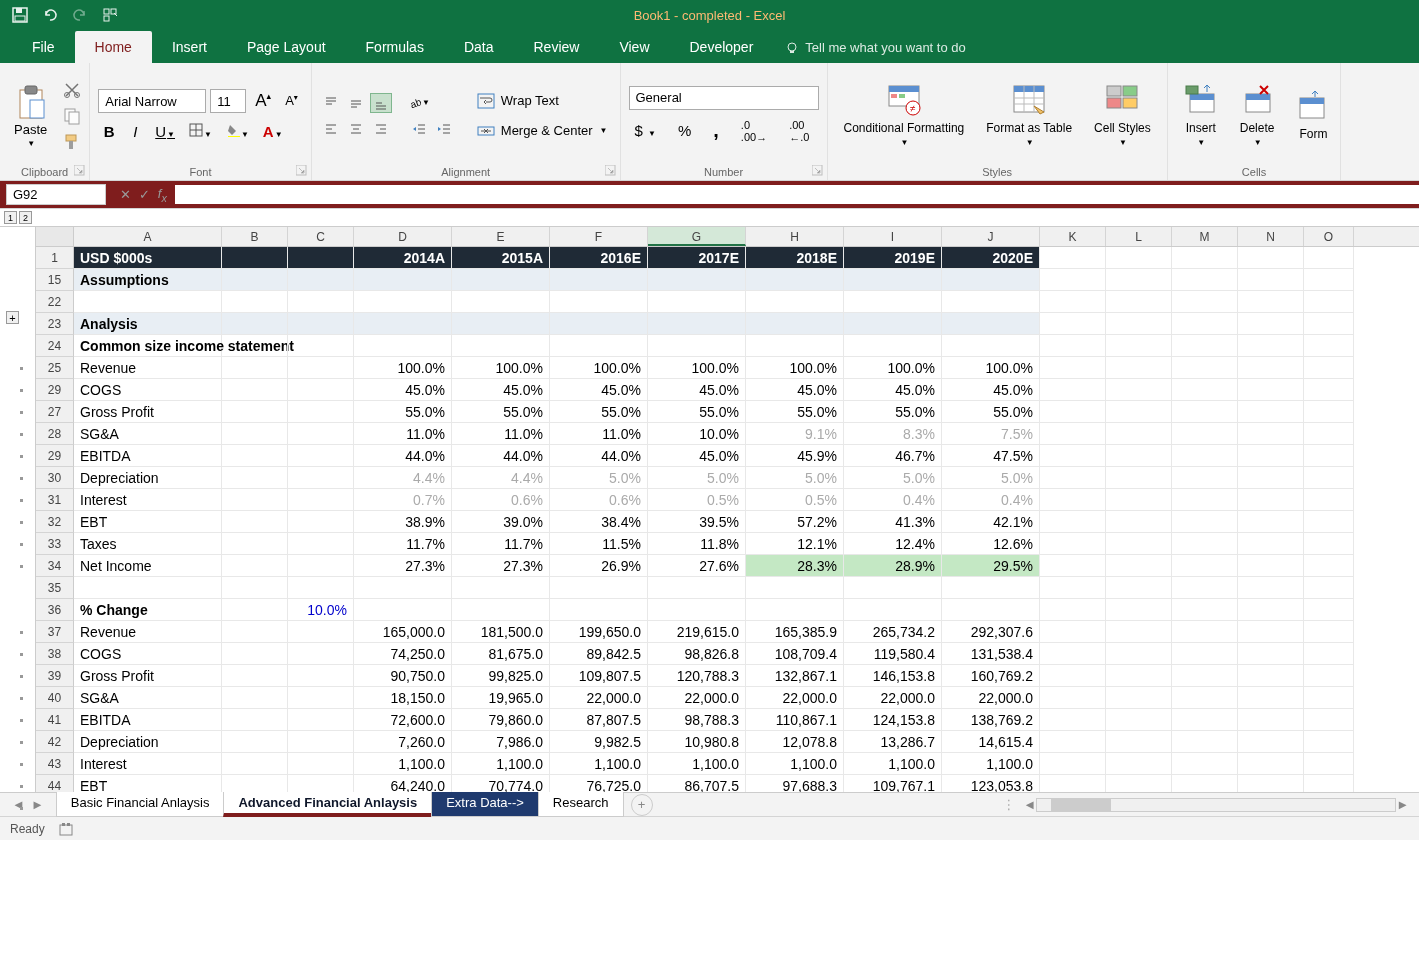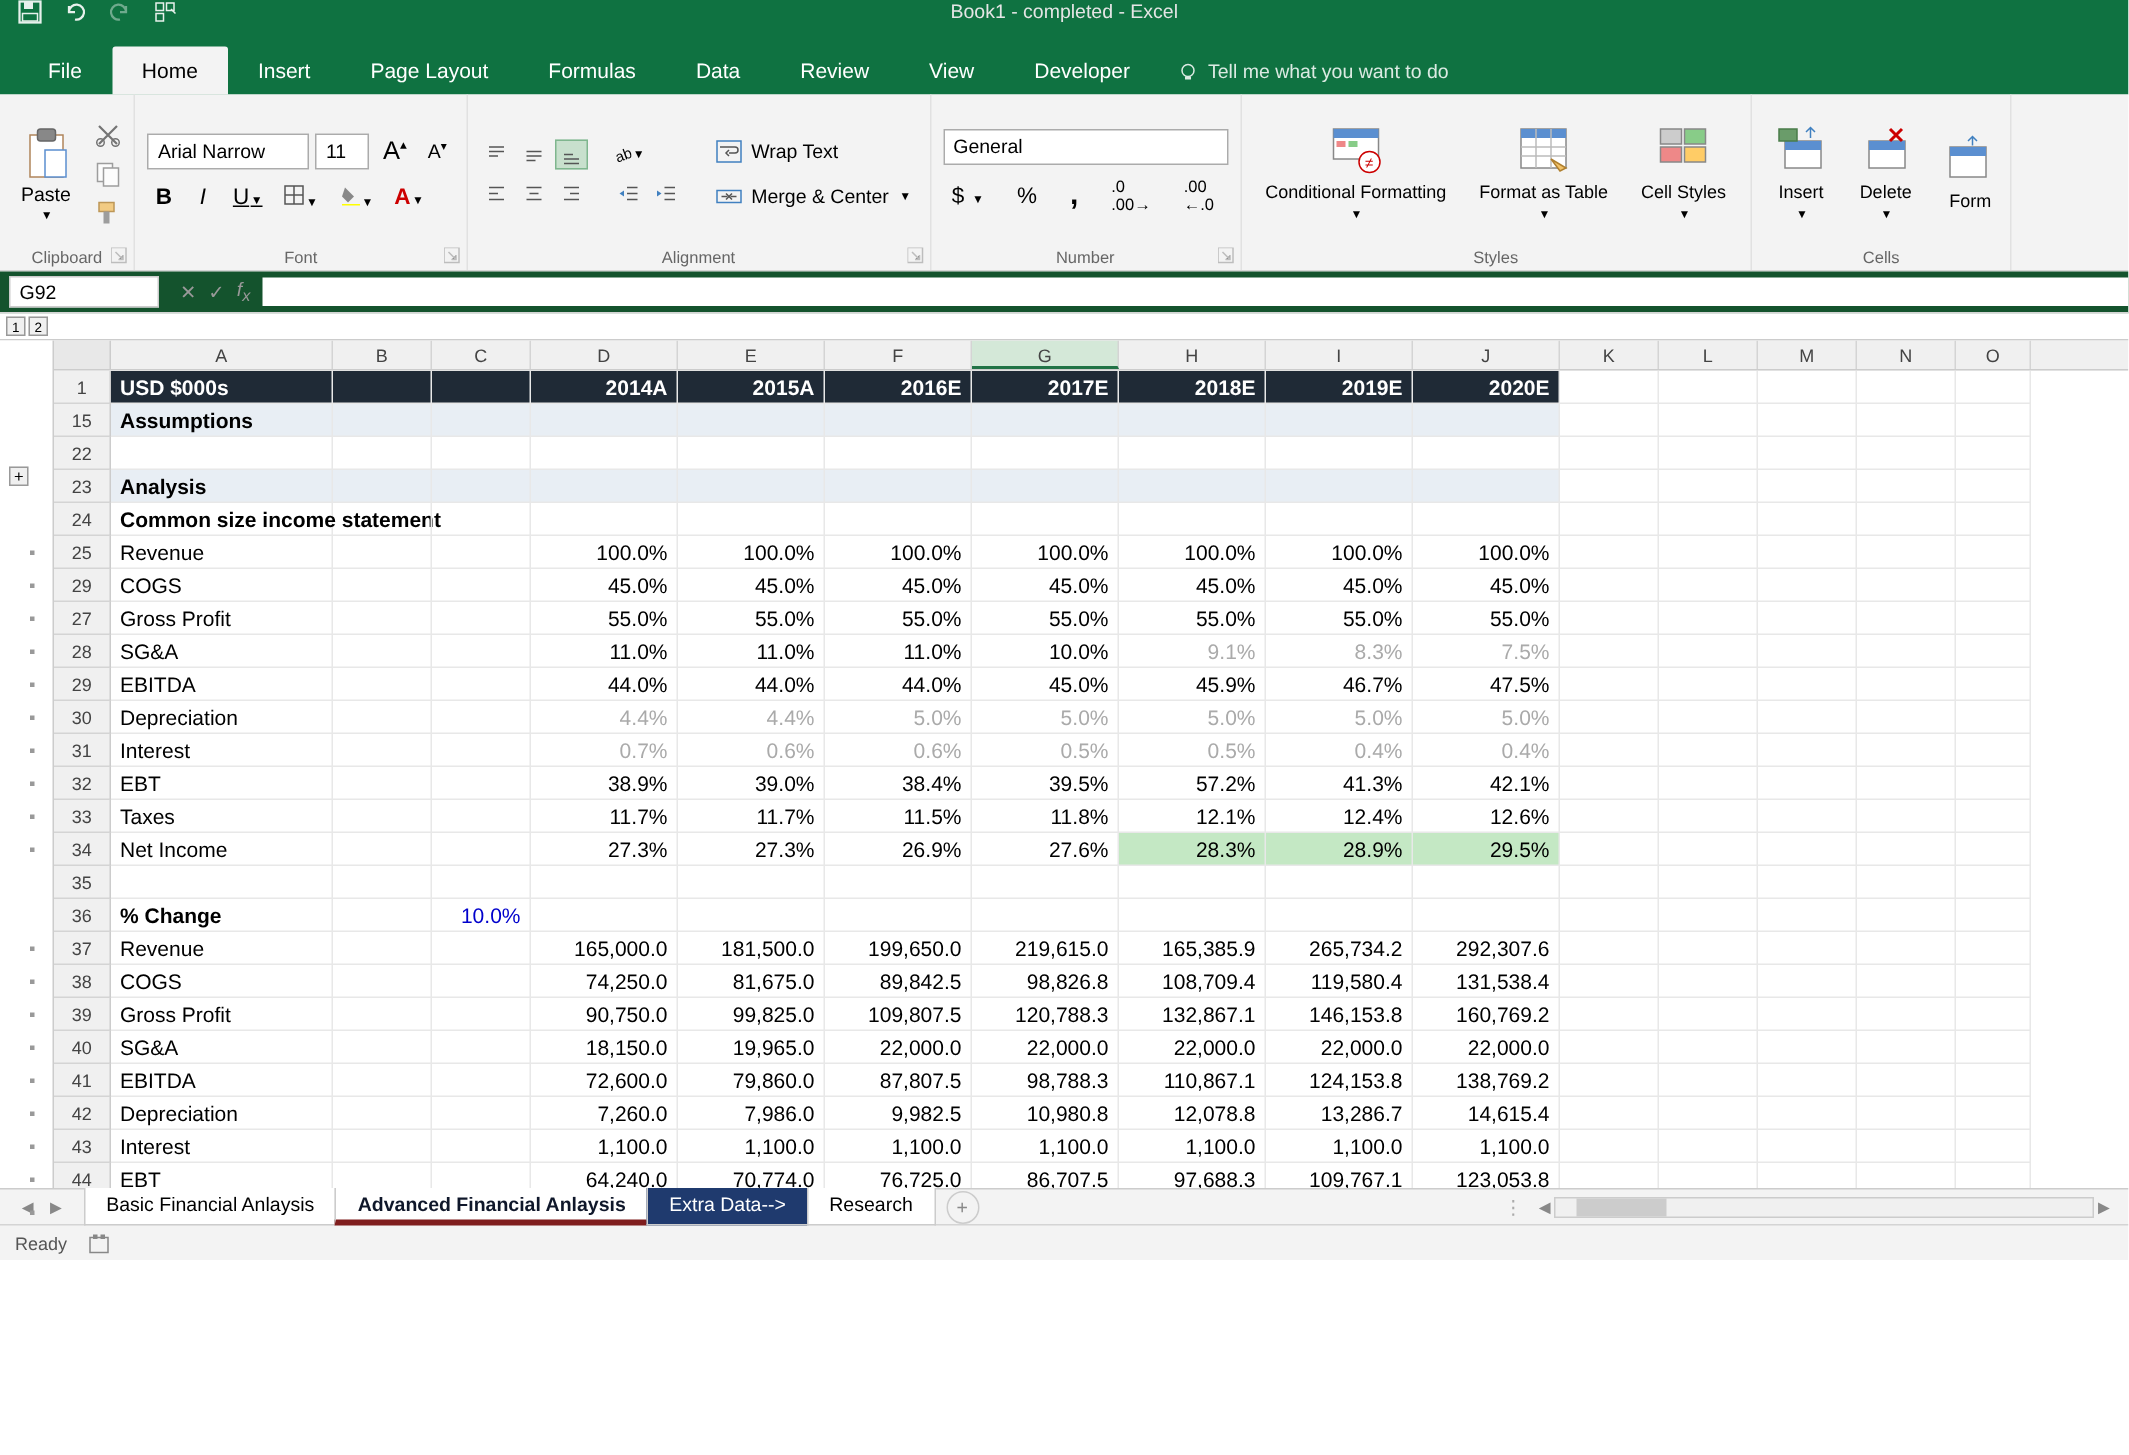--- a/index.html
+++ b/index.html
@@ -1,27 +1,27 @@
 <!DOCTYPE html>
 <html><head>
 <meta charset="utf-8">
 <style>
 * { margin: 0; padding: 0; box-sizing: border-box; font-family: "Segoe UI", Arial, sans-serif; }
 body { background: #fff; overflow: hidden; font-size: 13px; }
 
 
-.titlebar { background: #0f7241; height: 30px; display: flex; align-items: flex-start; color: #e5e5e5; position: relative; }
+.titlebar { background: #0f7241; height: 30px; display: flex; align-items: center; color: #fdba74; position: relative; }
 .qat { display: flex; align-items: center; gap: 14px; padding-left: 12px; }
 .qat-icon { width: 16px; height: 16px; opacity: 0.9; cursor: pointer; }
 .title-text { position: absolute; left: 50%; transform: translateX(-50%); font-size: 13px; }
 
 
 .ribbon-tabs { background: #0f7241; height: 33px; display: flex; align-items: flex-end; padding-left: 12px; color: #fff; }
 .ribbon-tab { padding: 8px 20px; font-size: 14px; cursor: pointer; }
-.ribbon-tab.active { background: #f3f3f3; color: #000000; border-top-left-radius: 2px; border-top-right-radius: 2px; }
+.ribbon-tab.active { background: #f3f3f3; color: #7f1d1d; border-top-left-radius: 2px; border-top-right-radius: 2px; }
 .tell-me { display: flex; align-items: center; gap: 6px; opacity: 0.85; padding: 8px 12px; }
 
 
 .ribbon { background: #f3f3f3; height: 118px; display: flex; border-bottom: 1px solid #d4d4d4; }
 .ribbon-group { border-right: 1px solid #e1e1e1; padding: 4px 8px 2px 8px; display: flex; flex-direction: column; justify-content: space-between; position: relative; }
 .group-label { font-size: 11px; color: #666; text-align: center; padding-top: 2px; }
 .group-body { display: flex; align-items: center; gap: 6px; flex: 1; }
 .dialog-launcher { position: absolute; right: 4px; bottom: 4px; width: 11px; height: 11px; opacity: 0.5; cursor: pointer; }
 
 
@@ -53,21 +53,21 @@
 .num-col { display: flex; flex-direction: column; gap: 6px; }
 .num-fmt { border: 1px solid #ababab; background: #fff; width: 190px; height: 24px; padding: 2px 6px; font-size: 13px; }
 .num-btns { display: flex; gap: 10px; align-items: center; }
 .num-btn { cursor: pointer; padding: 3px 6px; font-size: 15px; }
 
 
 .big-btn { display: flex; flex-direction: column; align-items: center; gap: 3px; padding: 2px 8px; cursor: pointer; font-size: 12px; text-align: center; }
 .big-svg { width: 34px; height: 34px; }
 
 
-.formula-bar { height: 28px; border-bottom: 1px solid #d4d4d4; display: flex; align-items: center; background: #14532d; }
+.formula-bar { height: 28px; border-bottom: 1px solid #d4d4d4; display: flex; align-items: center; background: #7f1d1d; }
 .name-box { width: 100px; border: 1px solid #ccc; margin: 2px 6px; padding: 2px 6px; font-size: 13px; }
 .fx-btns { display: flex; gap: 8px; align-items: center; padding: 0 8px; color: #999; }
 .fx-input { flex: 1; border: none; padding: 2px 6px; font-size: 13px; outline: none; }
 
 
 .outline-btns { height: 18px; border-bottom: 1px solid #ccc; display: flex; align-items: center; padding-left: 4px; gap: 2px; background: #fff; }
 .olb { width: 13px; height: 13px; border: 1px solid #999; font-size: 9px; display: flex; align-items: center; justify-content: center; cursor: pointer; background: #f0f0f0; }
 
 
 .grid-wrap { display: flex; height: 565px; }

